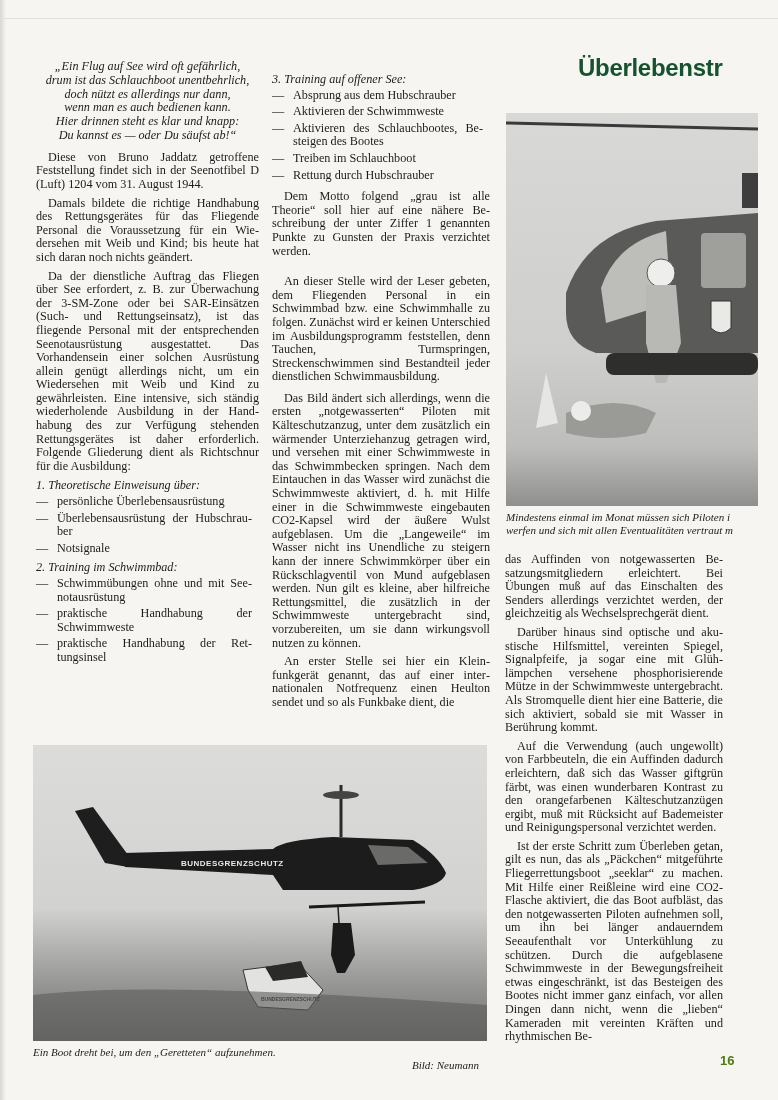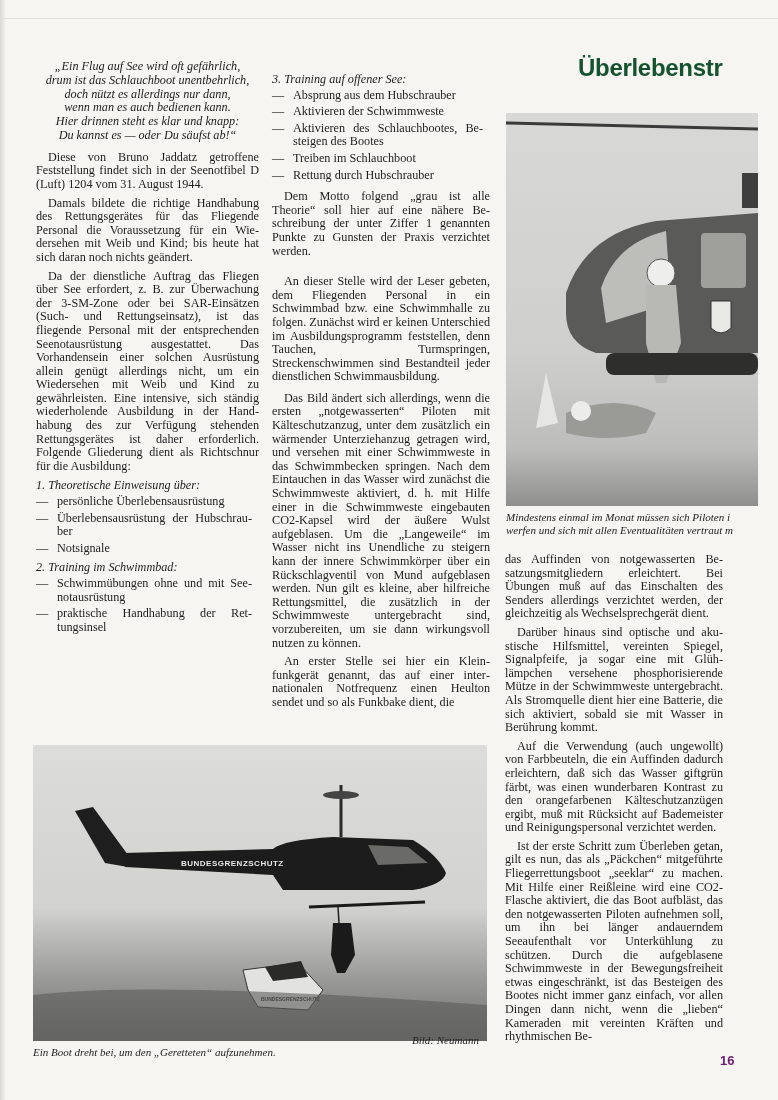--- a/index.html
+++ b/index.html
@@ -46,25 +46,25 @@
   #photo-bottom {
     left: 33px; top: 745px; width: 454px; height: 296px;
     background: linear-gradient(to bottom, #dcdcda 0%, #d2d2d0 55%, #9c9c9a 78%, #6f6f6d 100%);
   }
   .caption {
     position: absolute; font-style: italic; font-size: 11px; line-height: 13px;
     color: #222; white-space: nowrap; overflow: hidden;
   }
   #caption-right { left: 506px; top: 511px; width: 272px; }
   #caption-bottom { left: 33px; top: 1046px; }
-  #credit-bottom { left: 412px; top: 1034px; }
+  #credit-bottom { left: 412px; top: 1059px; }
   .page-number {
     position: absolute; left: 720px; top: 1053px;
     font-family: "Liberation Sans", "DejaVu Sans", sans-serif;
-    font-weight: bold; font-size: 13px; color: #701a75;
+    font-weight: bold; font-size: 13px; color: #4d7c0f;
   }
   svg text { font-family: "Liberation Sans", "DejaVu Sans", sans-serif; }
 </style>
 </head>
 <body>
 
 <div class="scan-edge"></div>
 <div class="top-rule"></div>
 
 <div class="headline">Überlebenstr</div>
@@ -85,20 +85,21 @@
   <div class="section-head">1. Theoretische Einweisung über:</div>
   <ul class="dash">
     <li>persönliche Überlebensausrüstung</li>
     <li>Überlebensausrüstung der Hubschrau­ber</li>
     <li>Notsignale</li>
   </ul>
 
   <div class="section-head">2. Training im Schwimmbad:</div>
   <ul class="dash">
     <li>Schwimmübungen ohne und mit See­notausrüstung</li>
+    <li>praktische Handhabung der Schwimmweste</li>
     <li>praktische Handhabung der Ret­tungsinsel</li>
   </ul>
 </div>
 
 <div class="col" id="col2">
   <div class="section-head" style="margin-top:16px">3. Training auf offener See:</div>
   <ul class="dash">
     <li>Absprung aus dem Hubschrauber</li>
     <li>Aktivieren der Schwimmweste</li>
     <li>Aktivieren des Schlauchbootes, Be­steigen des Bootes</li>

